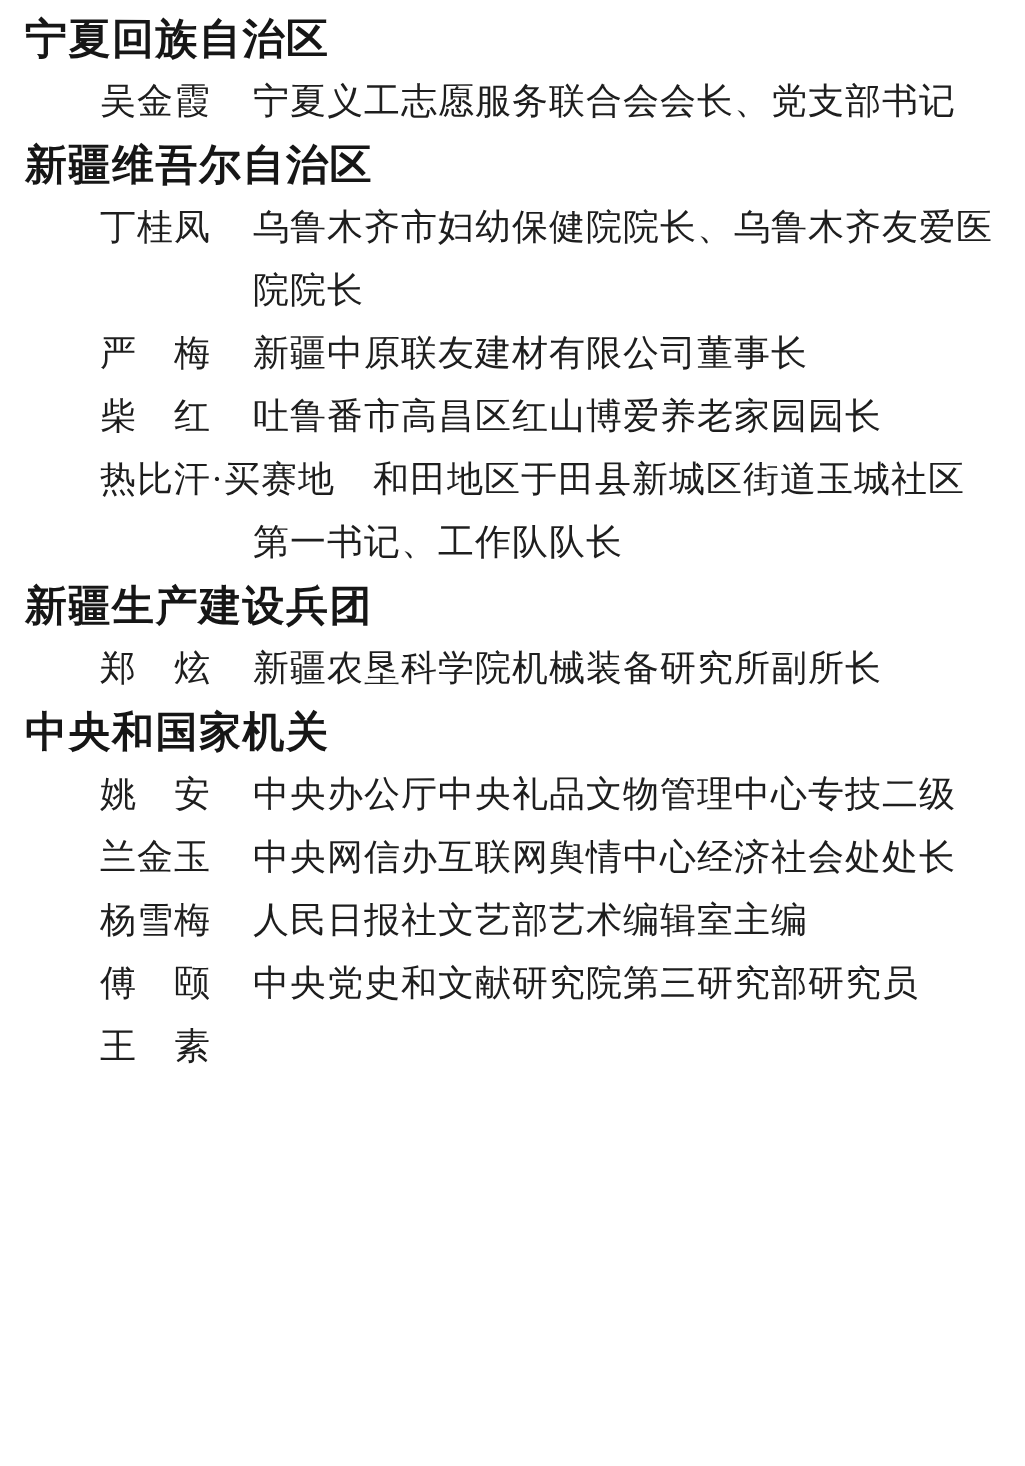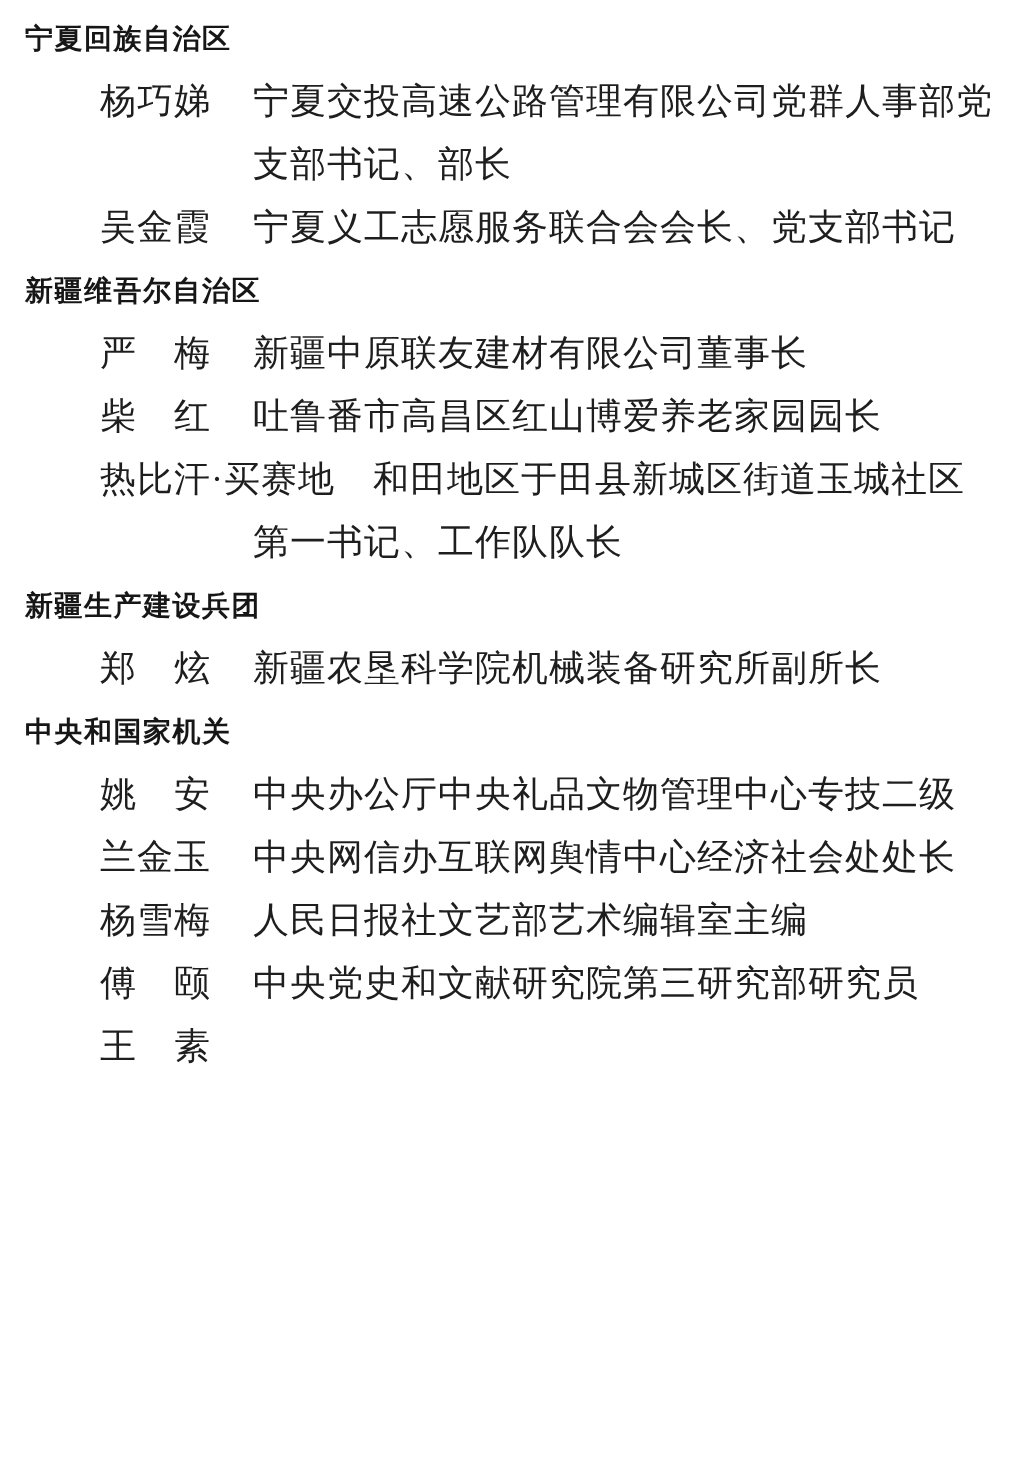--- a/index.html
+++ b/index.html
@@ -15,21 +15,21 @@
     font-size: 36px;
     letter-spacing: 1px;
     line-height: 63px;
     color: #1e1e1e;
     overflow: hidden;
   }
 
   .section-header {
     font-family: "Liberation Sans", sans-serif;
     font-weight: bold;
-    font-size: 28px;
+    font-size: 42px;
     letter-spacing: 1.5px;
     line-height: 63px;
     color: #161616;
   }
 
   .entry {
     padding-left: 228px;   
     text-indent: -153px;   
   }
 
@@ -42,26 +42,26 @@
 
   .position { }
 </style>
 </head>
 <body>
 
 <div class="page">
 
   <section class="section">
     <h2 class="section-header">宁夏回族自治区</h2>
-    <div class="entry"><span class="name">杨巧娣</span><span class="position">宁夏交投高速公路管理有限公司党群人事部党支部书记、部长</span></div>
     <div class="entry"><span class="name">吴金霞</span><span class="position">宁夏义工志愿服务联合会会长、党支部书记</span></div>
   </section>
 
   <section class="section">
     <h2 class="section-header">新疆维吾尔自治区</h2>
+    <div class="entry"><span class="name">丁桂凤</span><span class="position">乌鲁木齐市妇幼保健院院长、乌鲁木齐友爱医院院长</span></div>
     <div class="entry"><span class="name">严　梅</span><span class="position">新疆中原联友建材有限公司董事长</span></div>
     <div class="entry"><span class="name">柴　红</span><span class="position">吐鲁番市高昌区红山博爱养老家园园长</span></div>
     <div class="entry"><span class="name">热比汗·买赛地</span><span class="position">和田地区于田县新城区街道玉城社区第一书记、工作队队长</span></div>
   </section>
 
   <section class="section">
     <h2 class="section-header">新疆生产建设兵团</h2>
     <div class="entry"><span class="name">郑　炫</span><span class="position">新疆农垦科学院机械装备研究所副所长</span></div>
   </section>
 

